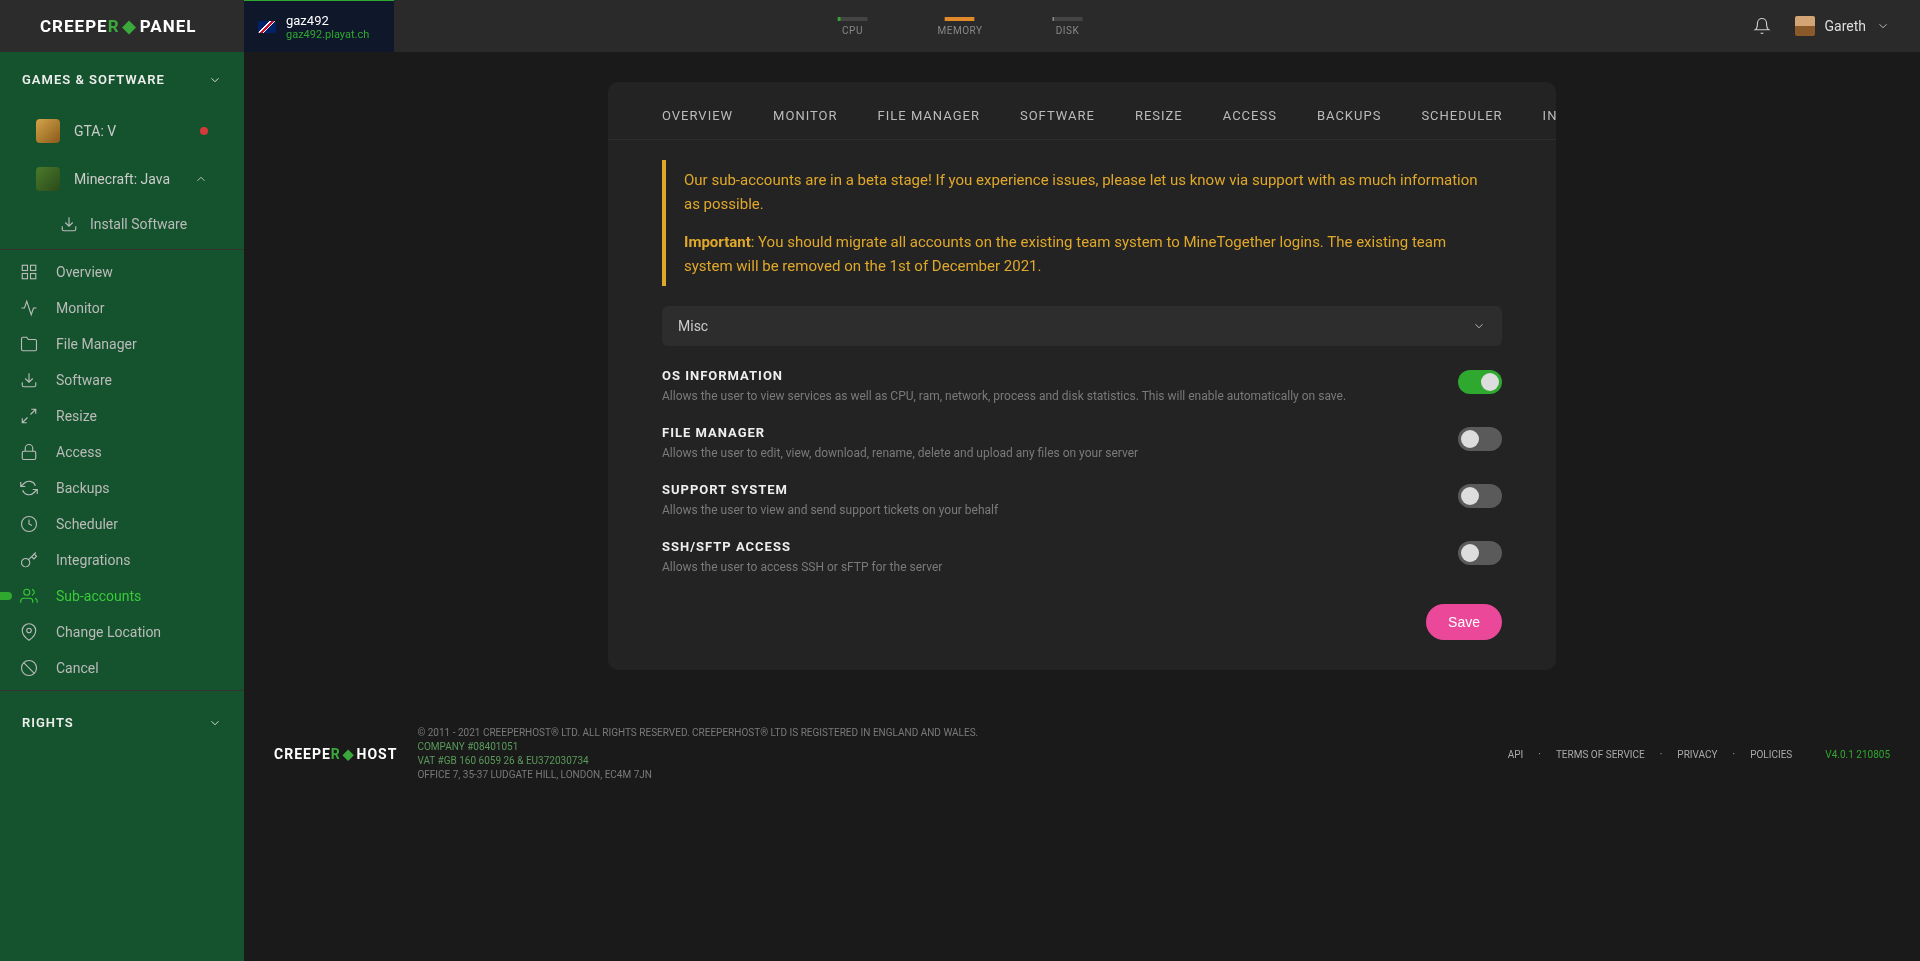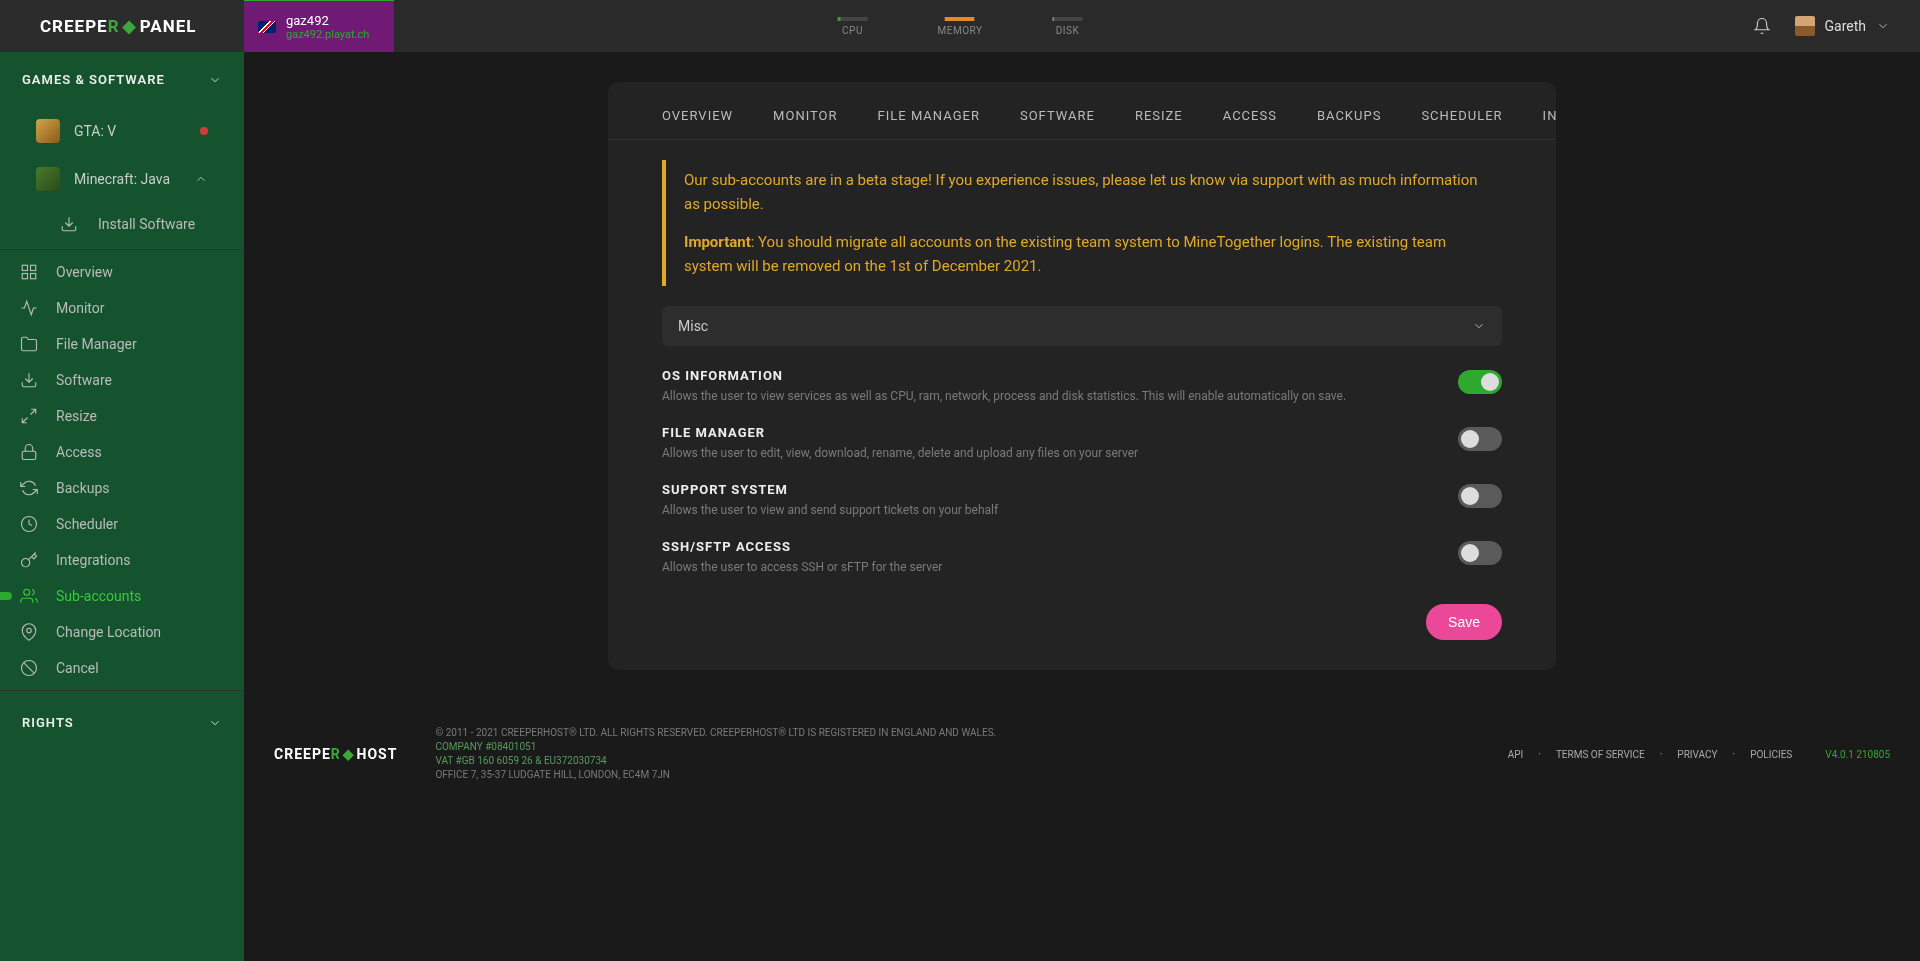--- a/index.html
+++ b/index.html
@@ -27,21 +27,21 @@
   display: flex;
   align-items: center;
   padding-left: 40px;
   font-weight: 700;
   font-size: 17px;
   letter-spacing: 1px;
   color: #fff;
 }
 .logo-section .accent { color: #3aa83a; }
 .server-tab {
-  background: #701a75;
+  background: #0f172a;
   border-top: 1px solid #2fa82f;
   height: 52px;
   padding: 8px 14px;
   display: flex;
   align-items: center;
   gap: 10px;
   min-width: 150px;
 }
 .flag-icon {
   width: 18px; height: 12px;
@@ -123,21 +123,21 @@
   border-radius: 4px;
 }
 .game-icon.gta { background: linear-gradient(135deg, #d4a44a, #8a5a1a); }
 .game-icon.mc { background: linear-gradient(135deg, #4a7a2a, #2a4a1a); }
 .game-label { flex: 1; color: #ccc; font-size: 14px; }
 .status-dot { width: 8px; height: 8px; background: #d43a3a; border-radius: 50%; }
 .install-item {
   padding: 12px 20px 12px 60px;
   display: flex;
   align-items: center;
-  gap: 20px;
+  gap: 12px;
   cursor: pointer;
   color: #bbb;
 }
 .nav-item {
   padding: 9px 20px;
   display: flex;
   align-items: center;
   gap: 18px;
   cursor: pointer;
   color: #bbb;
@@ -264,21 +264,21 @@
   gap: 20px;
   font-size: 10px;
   color: #7a7a7a;
 }
 .footer-logo {
   color: #fff;
   font-weight: 700;
   font-size: 14px;
   letter-spacing: 1px;
 }
-.footer-text { line-height: 1.4; margin-left: 18px; }
+.footer-text { line-height: 1.4; }
 .footer-text .green { color: #5a9a5a; }
 .footer-links {
   margin-left: auto;
   display: flex;
   align-items: center;
   gap: 15px;
   color: #aaa;
 }
 .footer-links a { color: #aaa; cursor: pointer; }
 .version { color: #2fa82f; margin-left: 18px; }

